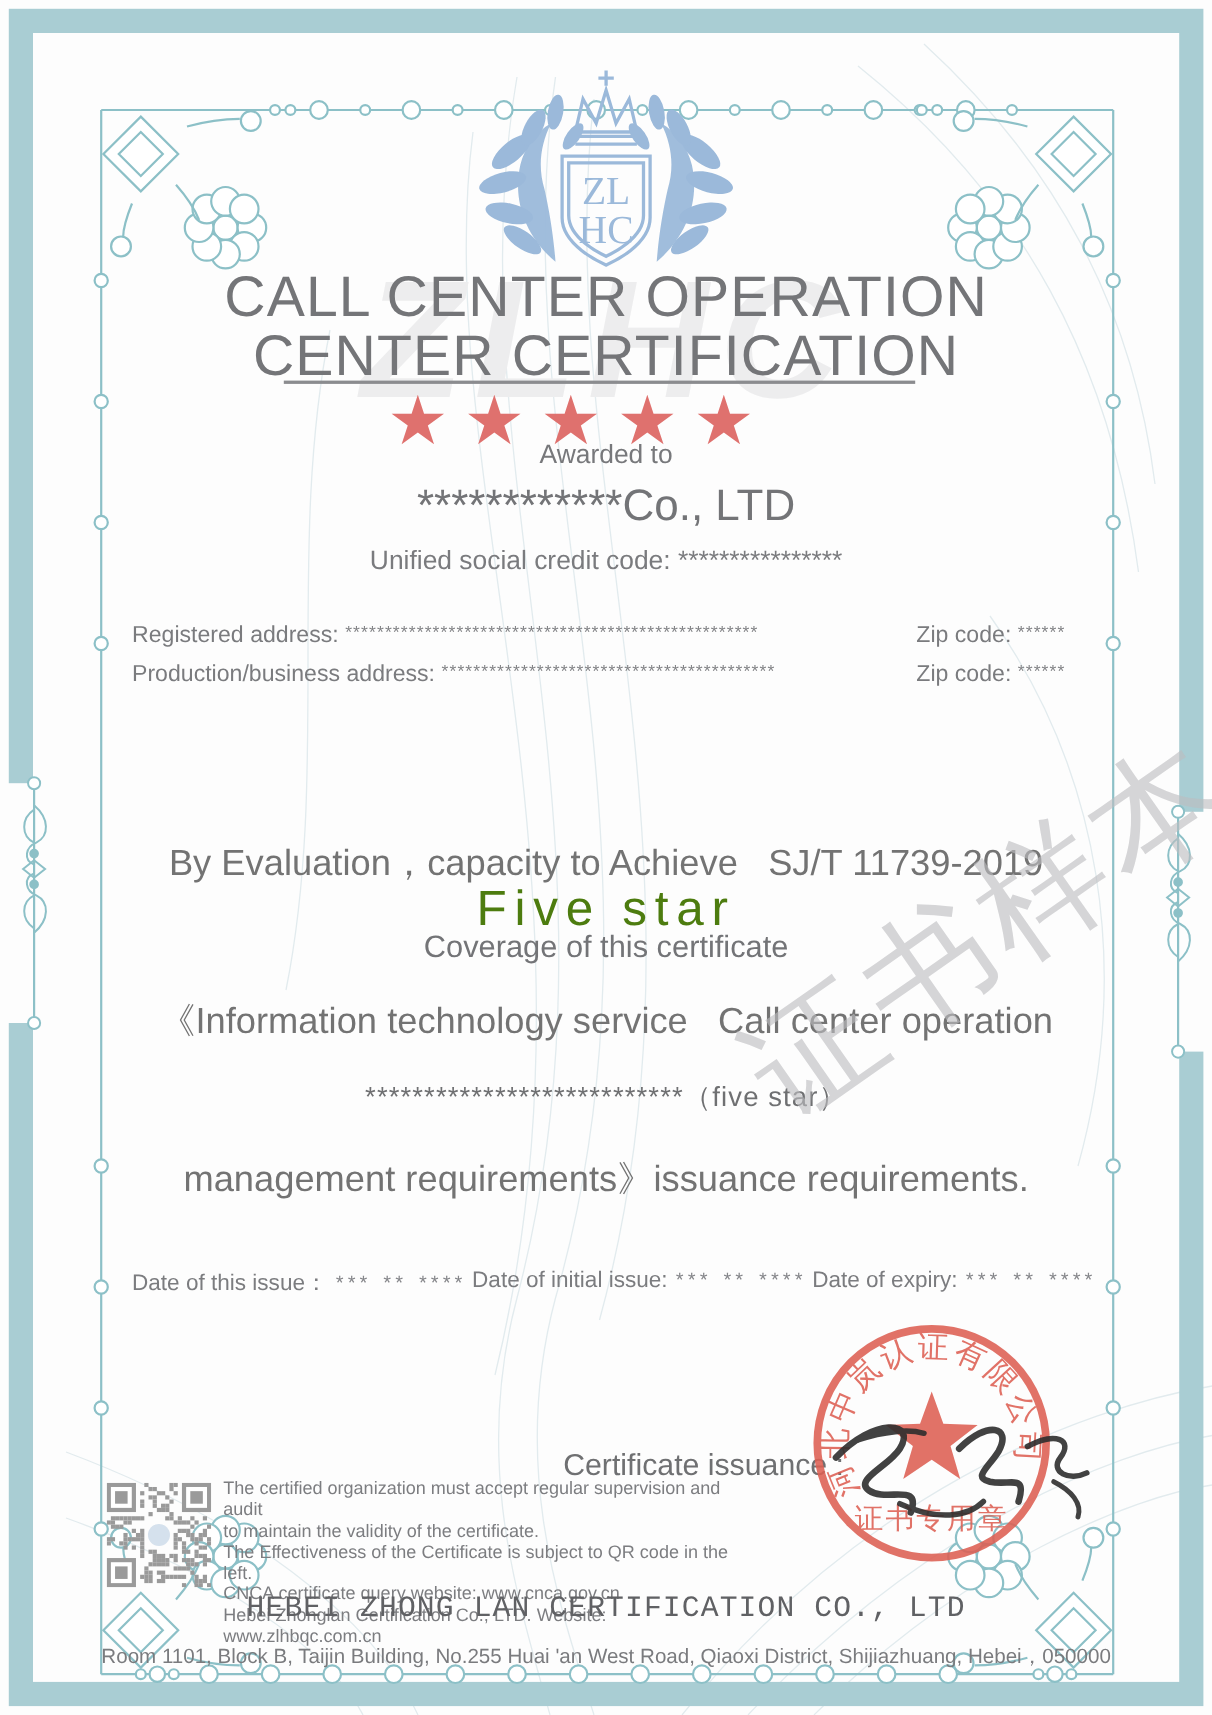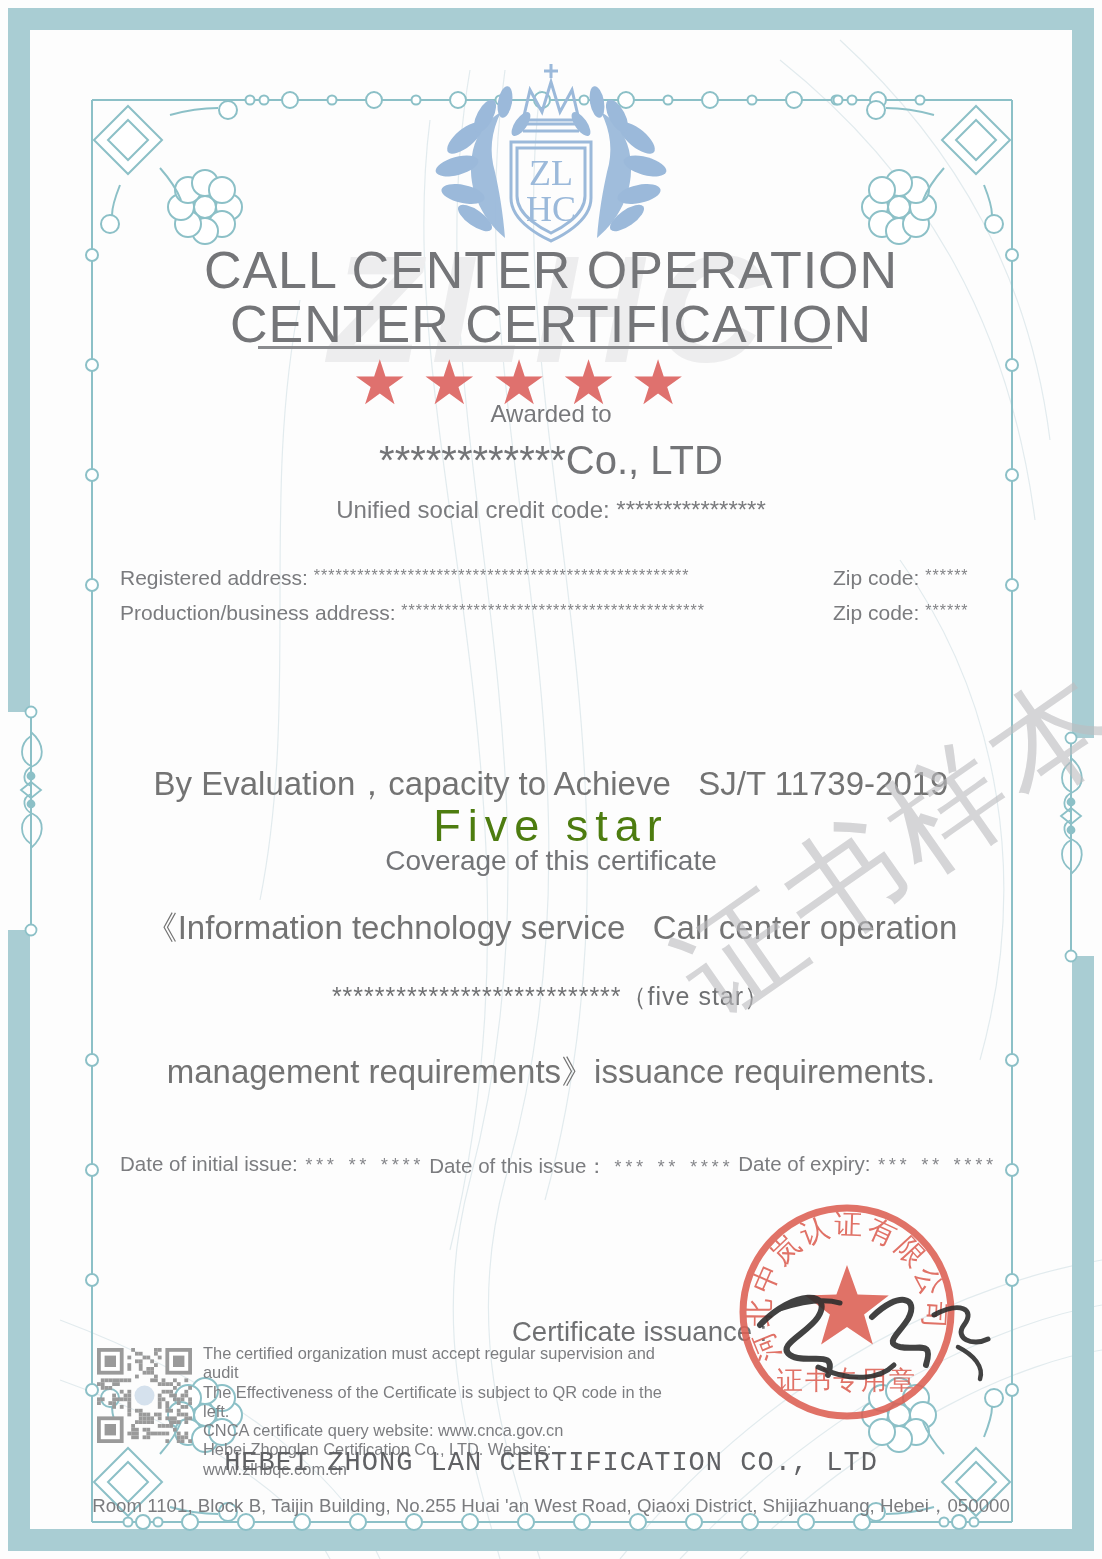--- a/index.html
+++ b/index.html
@@ -283,25 +283,25 @@
   </div>
 
   <div class="rating">Five star</div>
   <div class="coverage-label">Coverage of this certificate</div>
   <div class="coverage-value">***************************（five star）</div>
 
   <div class="wm-sample">证书样本</div>
 
   <div class="dates">
     <div>
-      <span>Date of initial issue:</span>
+      <span>Date of this issue：</span>
       <span class="mono">*** ** ****</span>
     </div>
     <div>
-      <span>Date of this issue：</span>
+      <span>Date of initial issue:</span>
       <span class="mono">*** ** ****</span>
     </div>
     <div>
       <span>Date of expiry:</span>
       <span class="mono">*** ** ****</span>
     </div>
   </div>
 
   <div class="issuance">Certificate issuance :</div>
 
@@ -496,20 +496,21 @@
       <rect x="72.2" y="3.8" width="19" height="19" fill="#ffffff"></rect>
       <rect x="76" y="7.6" width="11.399999999999999" height="11.399999999999999" fill="#9a9a9a"></rect>
       <rect x="0" y="68.39999999999999" width="26.599999999999998" height="26.599999999999998" fill="#9a9a9a"></rect>
       <rect x="3.8" y="72.2" width="19" height="19" fill="#ffffff"></rect>
       <rect x="7.6" y="76" width="11.399999999999999" height="11.399999999999999" fill="#9a9a9a"></rect>
       <circle cx="47.5" cy="47.5" r="10" fill="#c3d4e6" opacity="0.7"></circle>
     </svg>
 
   <div class="notice">
     <div>The certified organization must accept regular supervision and audit</div>
+    <div>to maintain the validity of the certificate.</div>
     <div>The Effectiveness of the Certificate is subject to QR code in the left.</div>
     <div>CNCA certificate query website: www.cnca.gov.cn</div>
     <div>Hebei Zhonglan Certification Co., LTD. Website: www.zlhbqc.com.cn</div>
   </div>
 
   <div class="issuer-name">HEBEI ZHONG LAN CERTIFICATION CO., LTD</div>
   <div class="issuer-address">Room 1101, Block B, Taijin Building, No.255 Huai 'an West Road, Qiaoxi District, Shijiazhuang, Hebei，050000</div>
 
 </div>
 

